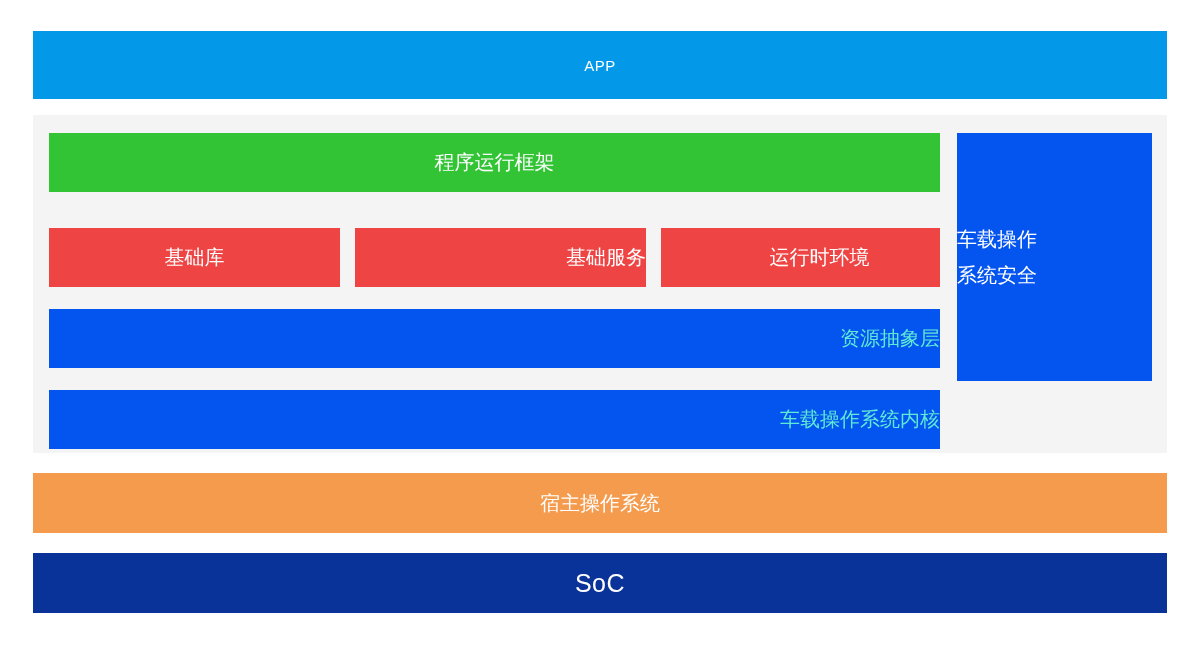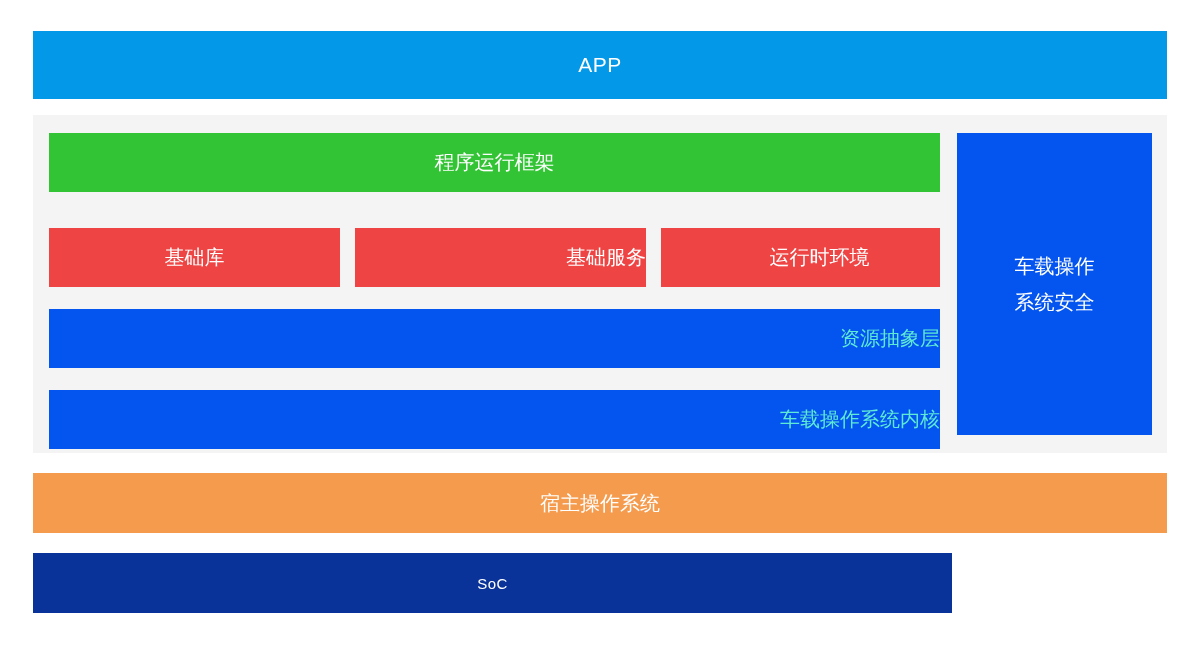--- a/index.html
+++ b/index.html
@@ -32,21 +32,21 @@
     text-align: center;
   }
 
   
   .app-band {
     left: 33px;
     top: 31px;
     width: 1134px;
     height: 68px;
     background: #0399E8;
-    font-size: 21px;
+    font-size: 15px;
     letter-spacing: 0.5px;
   }
 
   
   .os-container {
     position: absolute;
     left: 33px;
     top: 115px;
     width: 1134px;
     height: 338px;
@@ -60,25 +60,24 @@
     top: 18px;
     width: 891px;
     height: 302px;
   }
 
   .os-right {
     position: absolute;
     left: 924px;
     top: 18px;
     width: 195px;
-    height: 302px;
+    height: 248px;
     background: #0454F0;
     display: flex;
     align-items: center;
-    justify-content: center;
     color: #ffffff;
     font-size: 20px;
     line-height: 36px;
     text-align: center;
     box-sizing: border-box;
   }
 
   .os-right .l2 { display: block; }
 
   .framework-bar {
@@ -143,24 +142,24 @@
     width: 1134px;
     height: 60px;
     background: #F59B4E;
     font-size: 20px;
   }
 
   
   .soc-band {
     left: 33px;
     top: 553px;
-    width: 919px;
+    width: 1134px;
     height: 60px;
     background: #0A3399;
-    font-size: 15px;
+    font-size: 25px;
     letter-spacing: 0.5px;
   }
 </style>
 </head>
 <body>
 
 <div id="diagram">
 
   <div class="band app-band">
     <span>APP</span>

